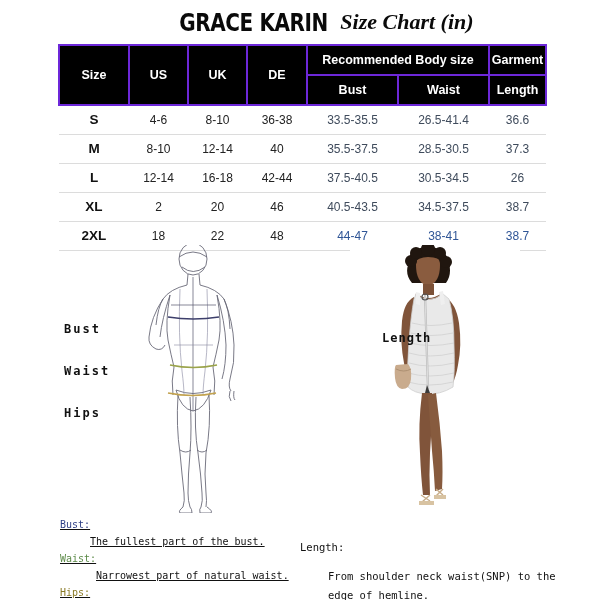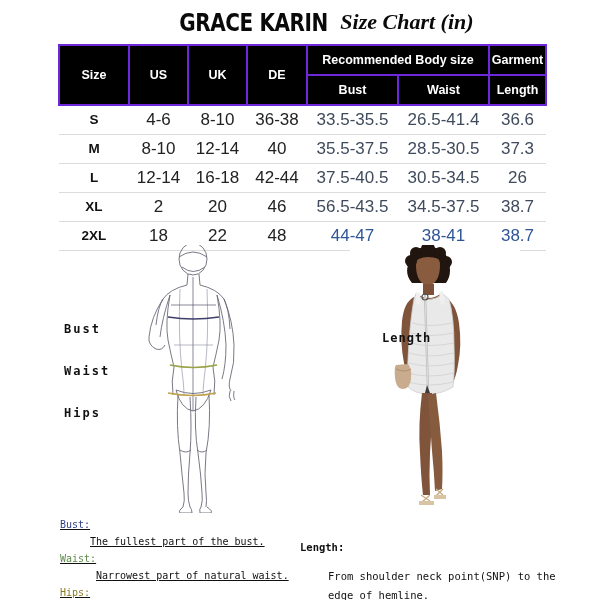--- a/index.html
+++ b/index.html
@@ -38,21 +38,21 @@
   thead th{
     background:#000000;color:#ffffff;
     font-size:12.5px;font-weight:bold;
     border:2px solid #6d28d9;
     height:28px;line-height:28px;
   }
   thead th.tall{height:56px;line-height:56px;}
 
   tbody td{
     height:28px;line-height:28px;
-    font-size:17px;color:#3f4b5c;
+    font-size:12px;color:#3f4b5c;
     border-bottom:1px solid #dcdcdc;
     background:#fff;
   }
   tbody tr:first-child td{border-top:none;}
   tbody td.sz{color:#111;font-weight:bold;font-size:13.5px;}
   tbody td.intl{color:#222;}
   tbody tr.hl td.meas{color:#2f5596;margin-top:9px;}
 
   
   col.c-size{width:70px;}
@@ -87,21 +87,21 @@
   .notes-left{
     position:absolute;left:60px;top:516px;width:250px;
     font-family:"DejaVu Sans Mono","Liberation Mono",monospace;
     font-size:10px;line-height:17px;color:#111;text-decoration:underline;
   }
   .notes-right{
     position:absolute;left:300px;top:538px;width:260px;
     font-family:"DejaVu Sans Mono","Liberation Mono",monospace;
     font-size:10.5px;line-height:19px;color:#111;
   }
-  .k-len{color:#111;font-weight:bold;}
+  .k-len{color:#111;font-weight:normal;}
   .indent{display:block;padding-left:30px;}
   .indent2{display:block;padding-left:36px;}
   .indent3{display:block;padding-left:28px;}
 </style>
 </head>
 <body>
 
 <div class="page">
 
   <div class="title-row">
@@ -161,21 +161,21 @@
             <td class="intl">42-44</td>
             <td class="meas">37.5-40.5</td>
             <td class="meas">30.5-34.5</td>
             <td class="meas">26</td>
           </tr>
           <tr>
             <td class="sz">XL</td>
             <td class="intl">2</td>
             <td class="intl">20</td>
             <td class="intl">46</td>
-            <td class="meas">56.5-43.5</td>
+            <td class="meas">40.5-43.5</td>
             <td class="meas">34.5-37.5</td>
             <td class="meas">38.7</td>
           </tr>
           <tr class="hl">
             <td class="sz">2XL</td>
             <td class="intl">18</td>
             <td class="intl">22</td>
             <td class="intl">48</td>
             <td class="meas">44-47</td>
             <td class="meas">38-41</td>
@@ -310,17 +310,17 @@
   <div class="notes-left" id="notes-left">
       <span style="color: rgb(46, 63, 134); display: block;">Bust:</span>
       <span class="indent">The fullest part of the bust.</span>
       <span style="color: rgb(91, 138, 71); display: block;">Waist:</span>
       <span class="indent2">Narrowest part of natural waist.</span>
       <span style="color: rgb(138, 122, 37); display: block;">Hips:</span>
     </div>
 
   <div class="notes-right">
     <span class="k-len">Length:</span>
-    <span class="indent3" style="margin-top:10px;">From shoulder neck point(SNP) to the</span>
+    <span class="indent3" style="margin-top:10px;">From shoulder neck waist(SNP) to the</span>
     <span class="indent3">edge of hemline.</span>
   </div>
 
 </div>
 
 </body></html>

